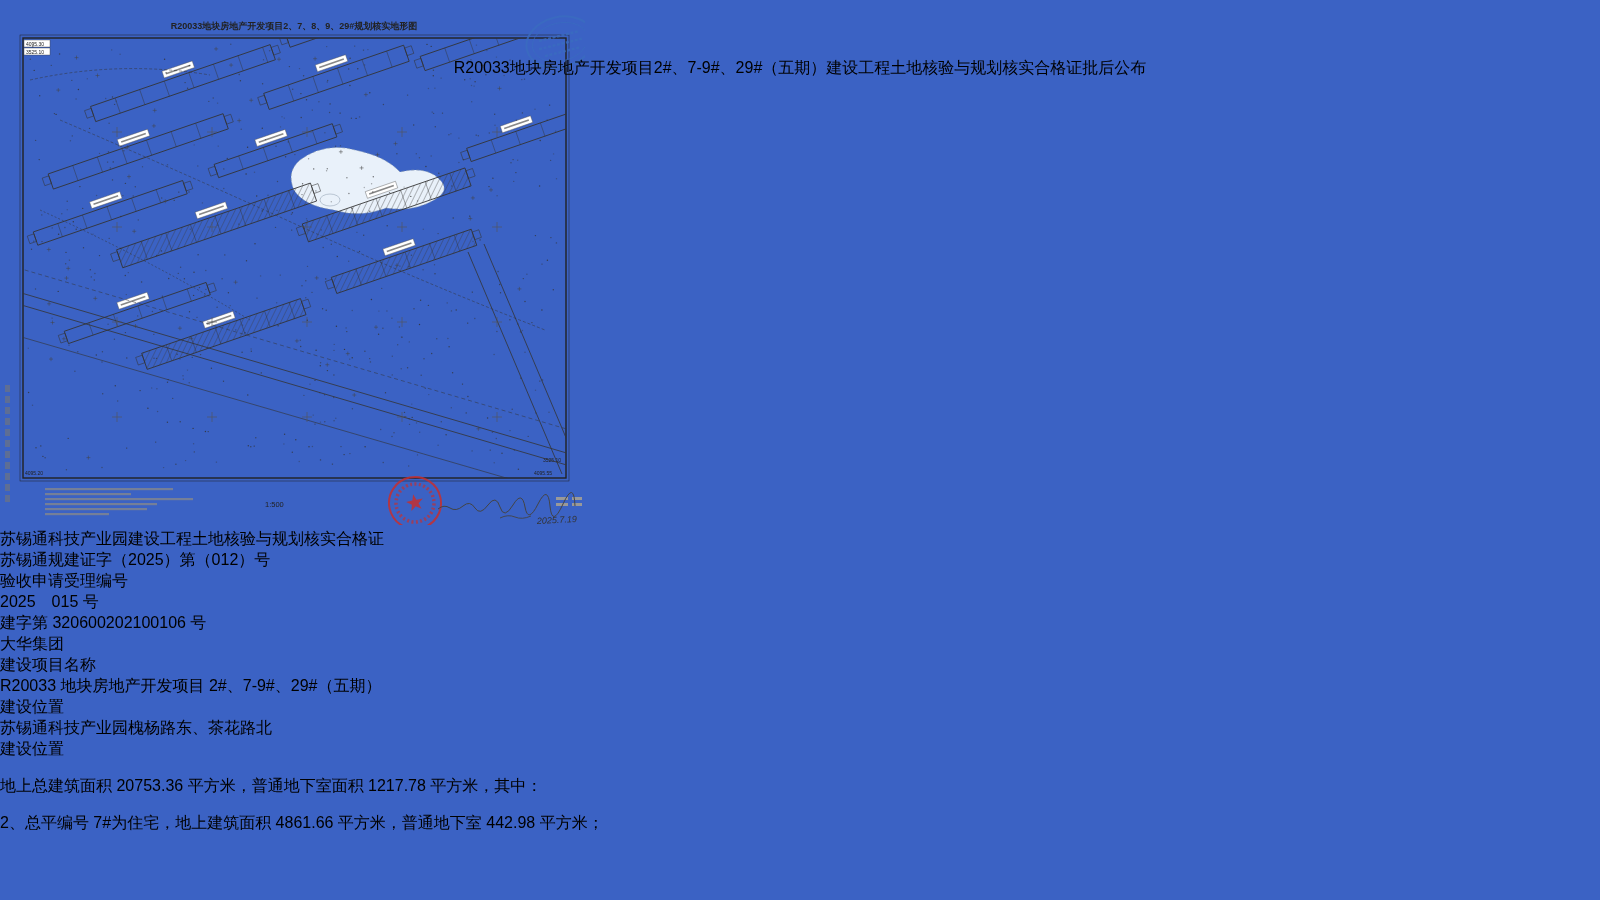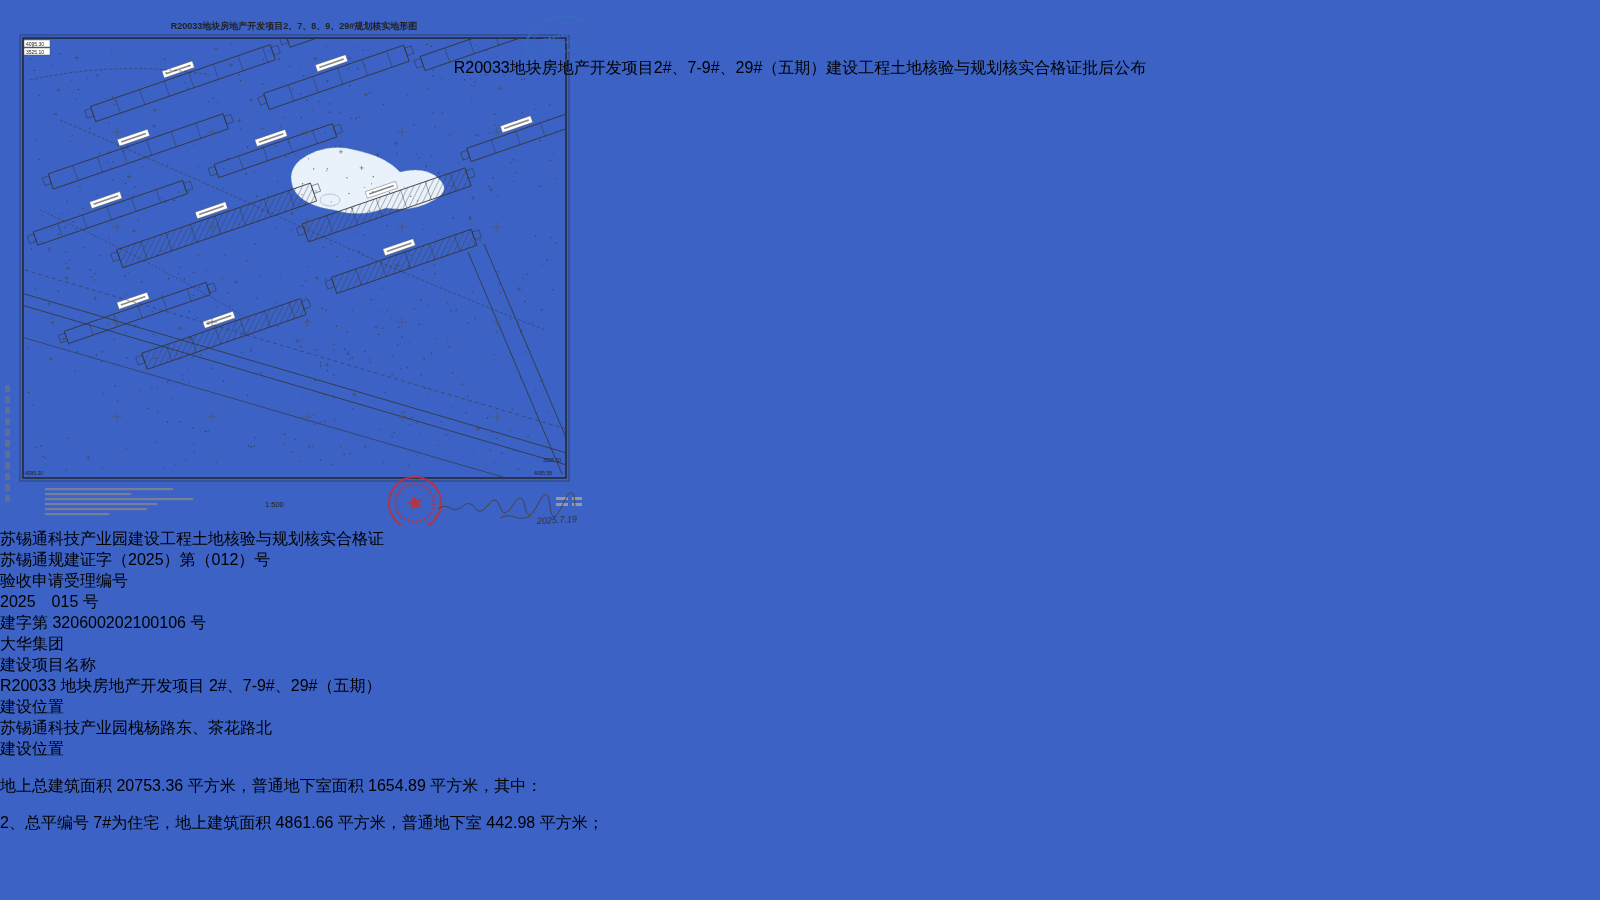--- a/index.html
+++ b/index.html
@@ -909,21 +909,21 @@
       <div class="cell label">大华集团</div>
 
       <div class="cell label">建设项目名称</div>
       <div class="cell value">R20033 地块房地产开发项目 2#、7-9#、29#（五期）</div>
 
       <div class="cell label">建设位置</div>
       <div class="cell value">苏锡通科技产业园槐杨路东、茶花路北</div>
 
       <div class="cell label">建设位置</div>
       <div class="cell value scale-val">
-        <p>地上总建筑面积 20753.36 平方米，普通地下室面积 1654.89 平方米，其中：</p>
+        <p>地上总建筑面积 20753.36 平方米，普通地下室面积 1217.78 平方米，其中：</p>
         <p>2、总平编号 7#为住宅，地上建筑面积 4861.66 平方米，普通地下室 442.98 平方米；</p>
 
       </div>
 
       <div class="cell value last"></div>
     </div>
 
   </div>
 
 </div>

